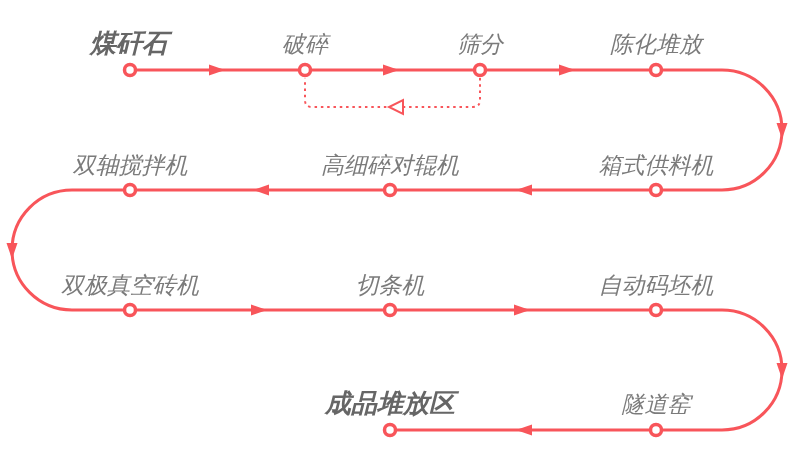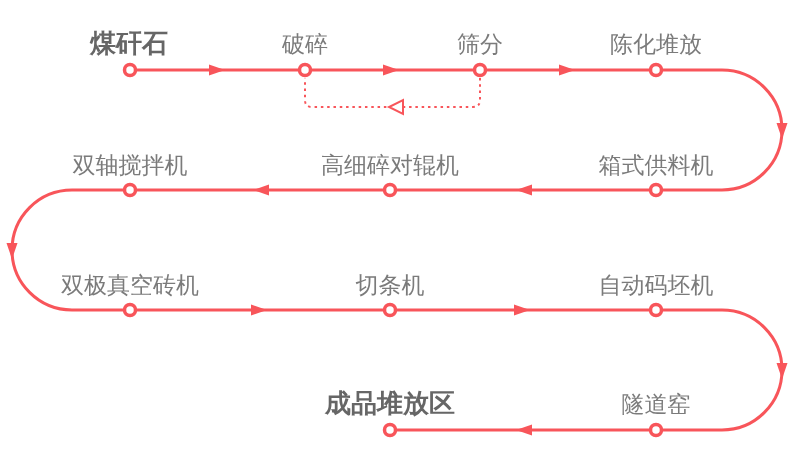--- a/index.html
+++ b/index.html
@@ -9,20 +9,21 @@
     width: 800px;
     height: 470px;
     overflow: hidden;
     font-family: "Liberation Sans", "DejaVu Sans", sans-serif;
   }
   .canvas {
     position: relative;
     width: 800px;
     height: 470px;
     background: var(--background, #ffffff);
+    font-style: italic;
   }
   svg { display: block; }
   .flow-line {
     fill: none;
     stroke: var(--line, #f8555a);
     stroke-width: 3;
   }
   .feedback-line {
     fill: none;
     stroke: var(--line, #f8555a);

